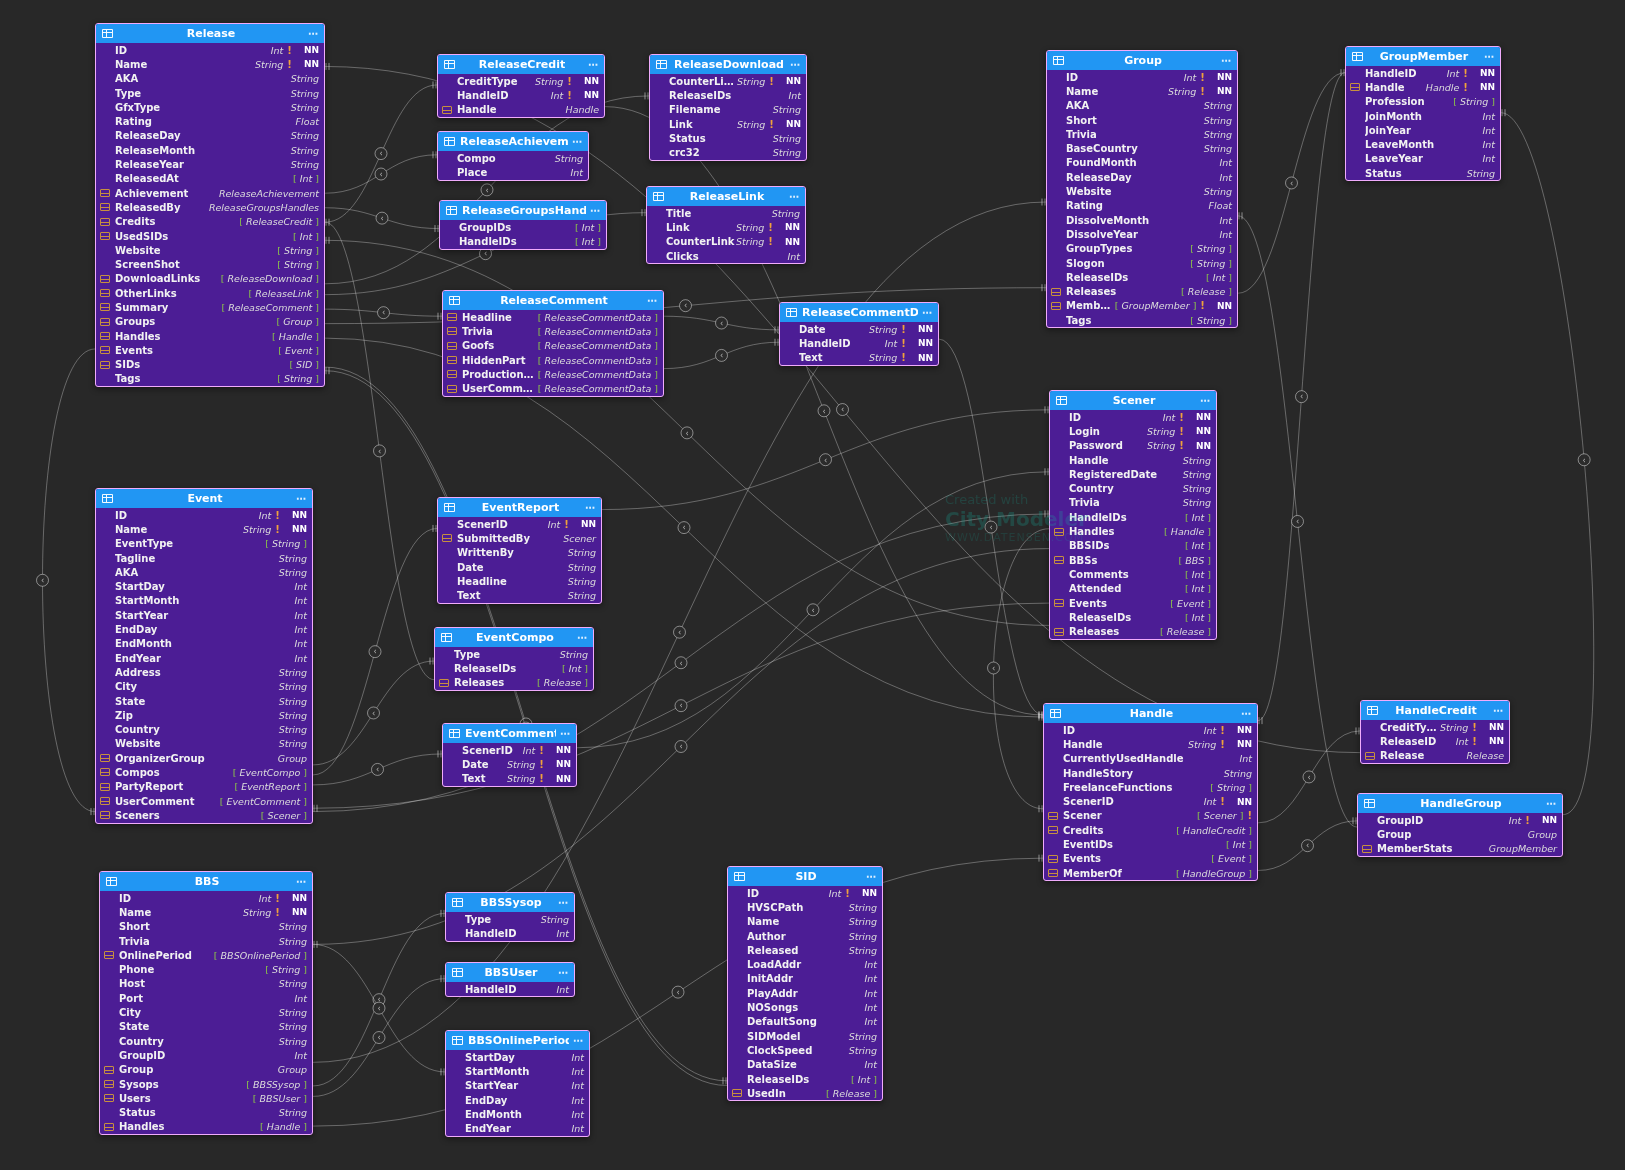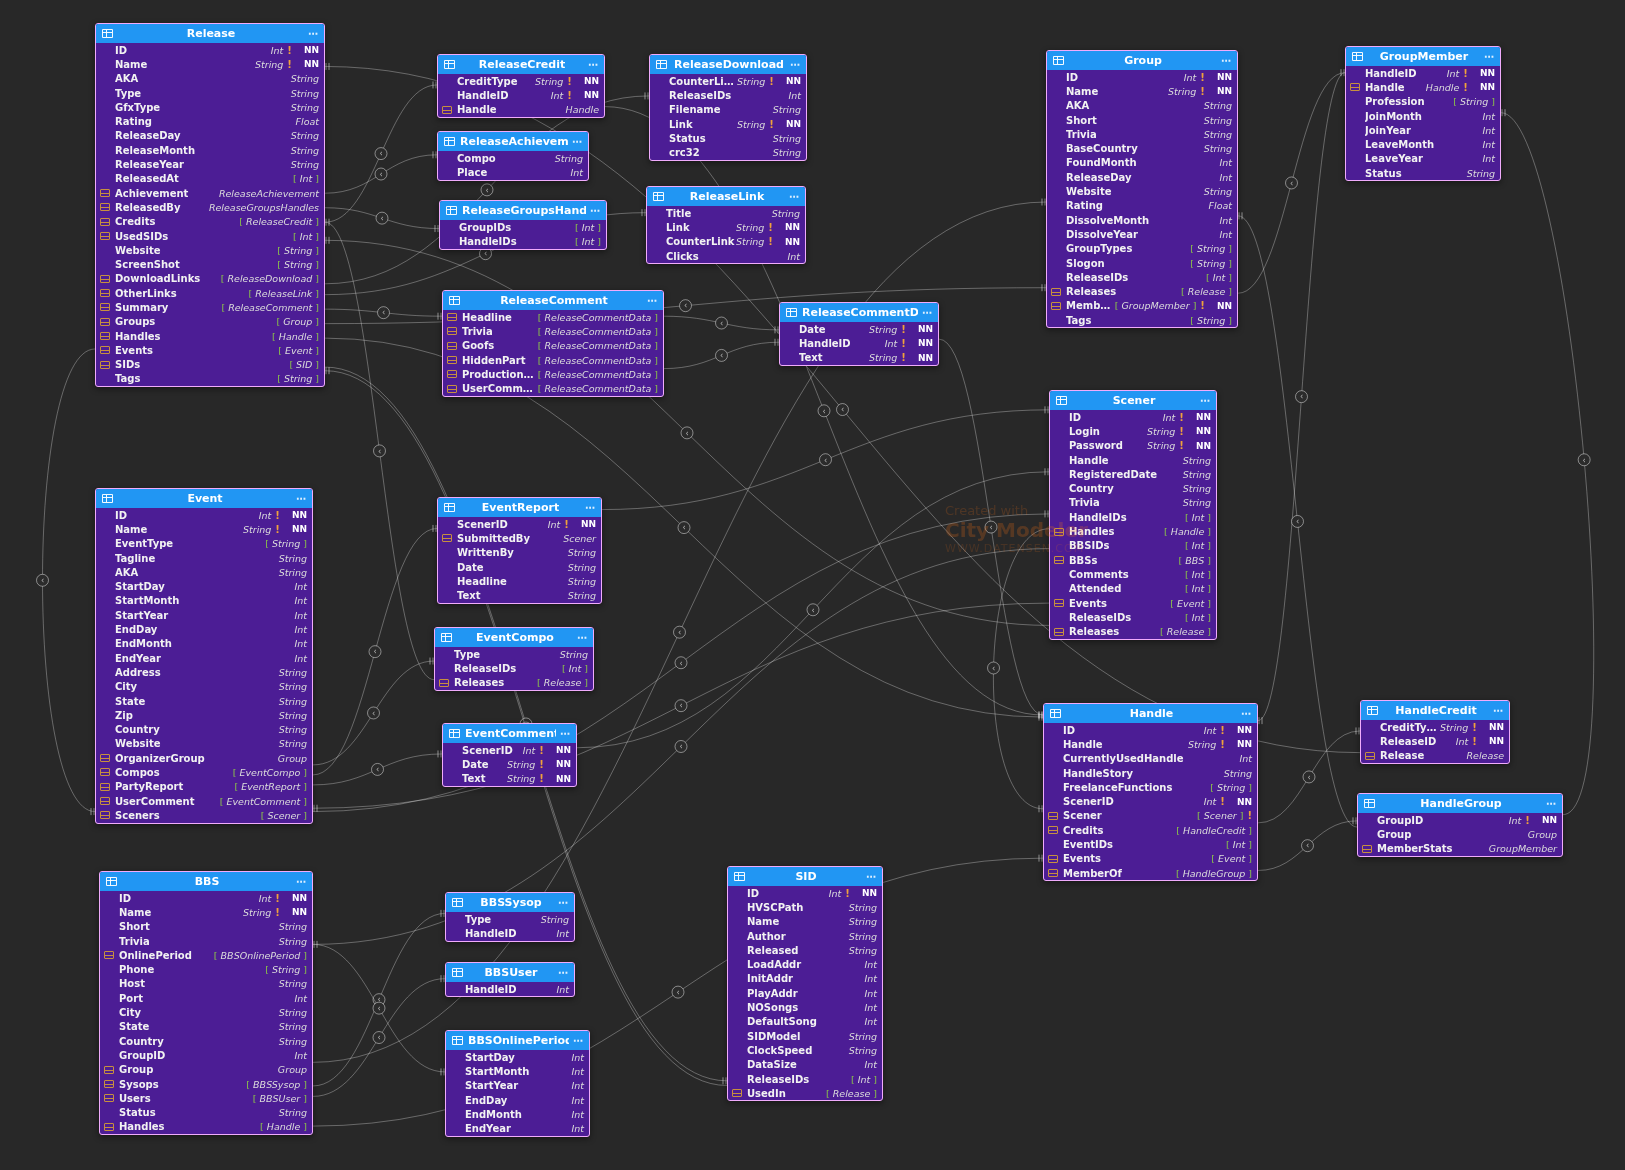--- a/index.html
+++ b/index.html
@@ -24,21 +24,21 @@
   .tmenu{color:#dcefff;font-size:10px;line-height:10px;margin-left:4px}
   .trow{display:flex;align-items:center;height:14.3px;padding:0 5px 0 4px;color:#f2f2f2;white-space:nowrap}
   .gutter{flex:0 0 15px;display:flex;align-items:center}
   .fkicon{display:inline-block;width:10px;height:8px;border:1px solid #c78f3f;border-radius:1px;
           background:linear-gradient(transparent 3px,#c78f3f 3px,#c78f3f 4px,transparent 4px)}
   .fname{flex:1;font-size:10px;font-weight:bold;overflow:hidden;text-overflow:ellipsis}
   .ftype{font-style:italic;color:#dcdcdc;font-size:9.5px}
   .br{color:#8bc34a;font-style:normal}
   .req{color:#f0a13c;font-weight:bold;font-size:10px;margin-left:4px}
   .nn{color:#ffffff;font-weight:bold;font-size:9px;margin-left:12px}
-  #watermark{position:absolute;left:945px;top:503px;color:#f97316;pointer-events:none}
+  #watermark{position:absolute;left:945px;top:492px;color:#14b8a6;pointer-events:none}
   .wm1{font-size:13px;opacity:.18}
   .wm2{font-size:20px;font-weight:bold;opacity:.22}
   .wm3{font-size:11px;letter-spacing:1px;opacity:.15}
 </style>
 </head>
 <body>
 
 <div id="diagram">
   <svg id="wires" viewBox="0 0 1625 1170" xmlns="http://www.w3.org/2000/svg">
       <defs>

